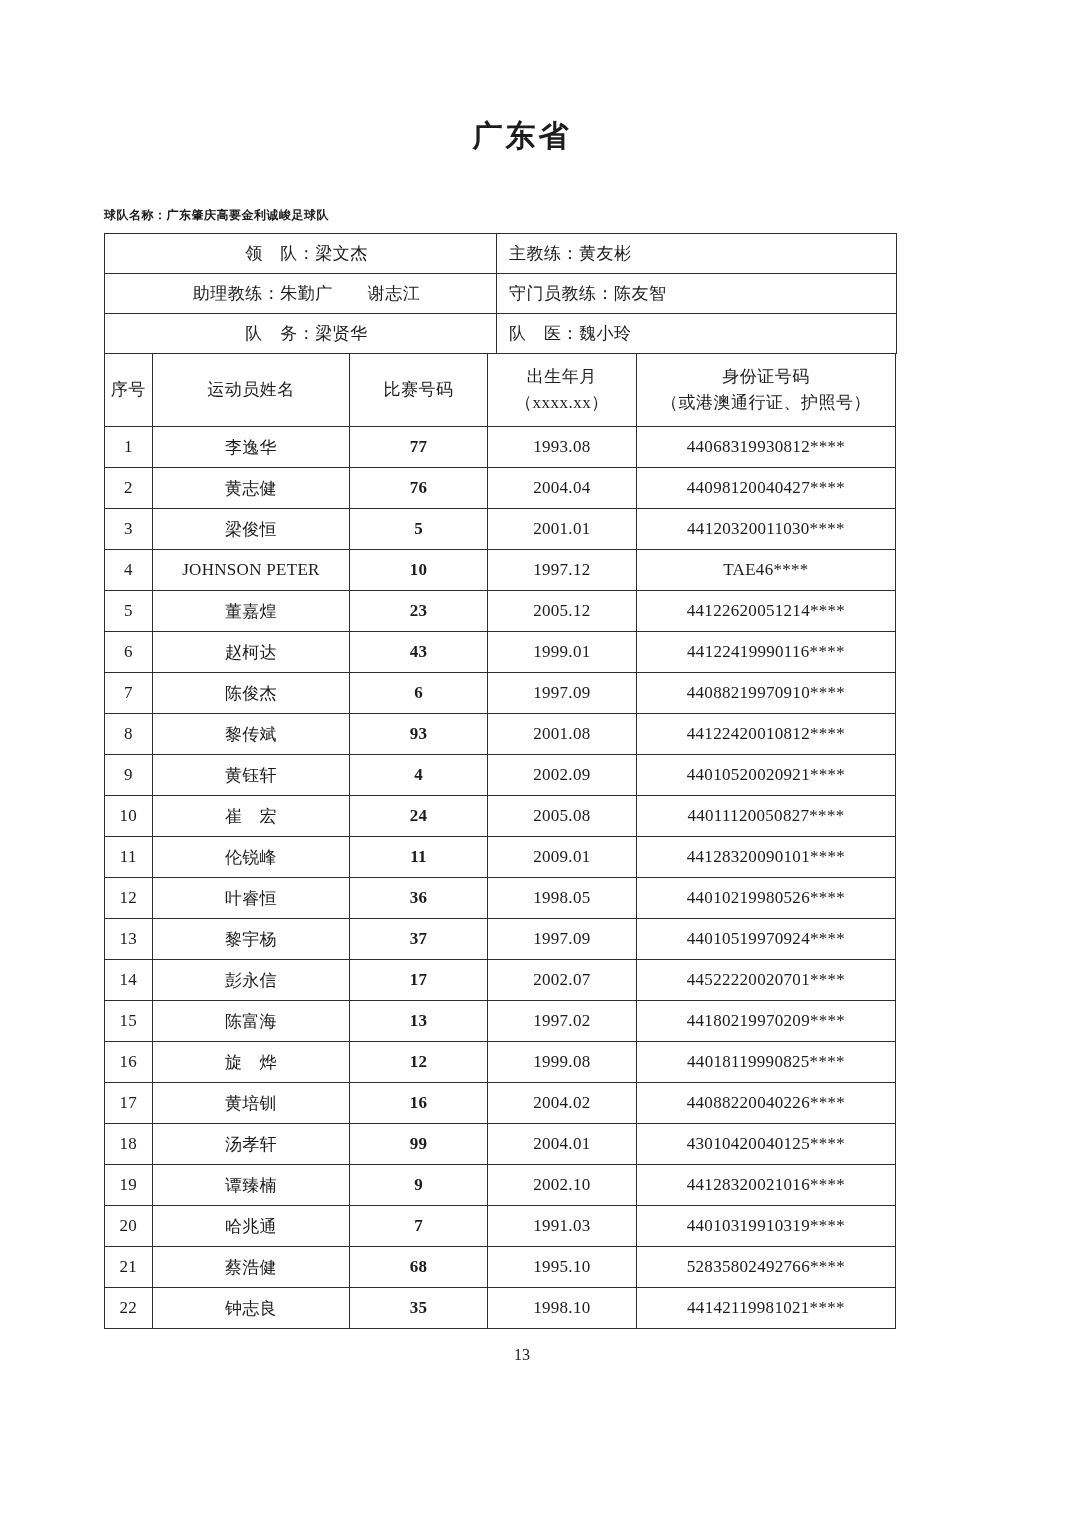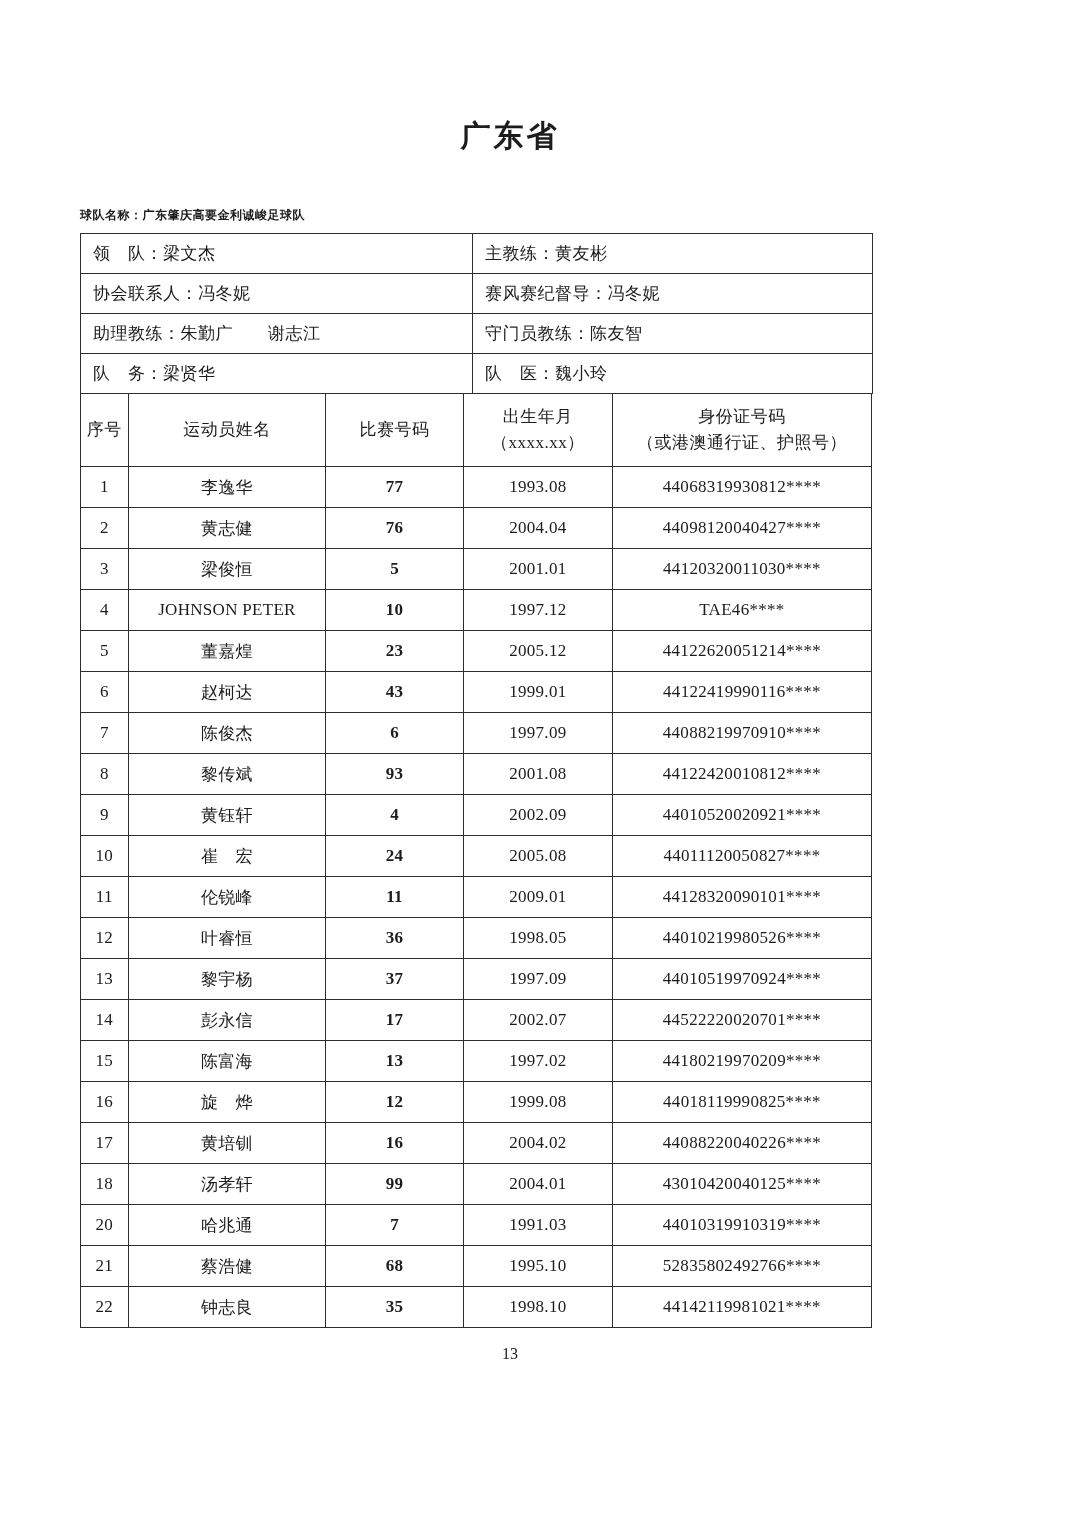--- a/index.html
+++ b/index.html
@@ -6,21 +6,21 @@
   html, body { background: #ffffff; }
   body {
     width: 1080px;
     height: 1527px;
     margin: 0 auto;
     font-family: "Liberation Serif", "DejaVu Serif", serif;
     color: #1c1c1c;
     position: relative;
     overflow: hidden;
   }
-  .page { padding: 116px 140px 0 80px; }
+  .page { padding: 116px 140px 0 104px; }
 
   .title {
     text-align: center;
     font-size: 30px;
     font-weight: 700;
     letter-spacing: 3px;
     margin-bottom: 50px;
   }
 
   .team-line {
@@ -37,21 +37,21 @@
   }
   td, th { border: 1px solid #2e2e2e; }
 
   .staff-table td {
     height: 40px;
     font-size: 17px;
     padding-left: 12px;
     vertical-align: middle;
     letter-spacing: 0.5px;
   }
-  .staff-col-left  { width: 392px; }
+  .staff-col-left  { width: 392px; text-align: center; }
   .staff-col-right { width: 400px; }
 
   .roster-table { margin-top: -1px; }
   .roster-table th {
     height: 73px;
     font-weight: 400;
     font-size: 17px;
     text-align: center;
     vertical-align: middle;
     line-height: 1.55;
@@ -87,24 +87,20 @@
 
   <h1 class="title">广东省</h1>
 
   <div class="team-line"><span>球队名称：</span><span>广东肇庆高要金利诚峻足球队</span></div>
 
   <table class="staff-table">
     <tbody>
       <tr>
         <td class="staff-col-left">领　队：梁文杰</td>
         <td class="staff-col-right">主教练：黄友彬</td>
-      </tr>
-      <tr>
-        <td class="staff-col-left">协会联系人：冯冬妮</td>
-        <td class="staff-col-right">赛风赛纪督导：冯冬妮</td>
       </tr>
       <tr>
         <td class="staff-col-left">助理教练：朱勤广　　谢志江</td>
         <td class="staff-col-right">守门员教练：陈友智</td>
       </tr>
       <tr>
         <td class="staff-col-left">队　务：梁贤华</td>
         <td class="staff-col-right">队　医：魏小玲</td>
       </tr>
     </tbody>
@@ -247,20 +243,27 @@
           <td class="col-id">44088220040226****</td>
         </tr>
         <tr>
           <td class="col-seq">18</td>
           <td class="col-name">汤孝轩</td>
           <td class="col-number">99</td>
           <td class="col-birth">2004.01</td>
           <td class="col-id">43010420040125****</td>
         </tr>
         <tr>
+          <td class="col-seq">19</td>
+          <td class="col-name">谭臻楠</td>
+          <td class="col-number">9</td>
+          <td class="col-birth">2002.10</td>
+          <td class="col-id">44128320021016****</td>
+        </tr>
+        <tr>
           <td class="col-seq">20</td>
           <td class="col-name">哈兆通</td>
           <td class="col-number">7</td>
           <td class="col-birth">1991.03</td>
           <td class="col-id">44010319910319****</td>
         </tr>
         <tr>
           <td class="col-seq">21</td>
           <td class="col-name">蔡浩健</td>
           <td class="col-number">68</td>

